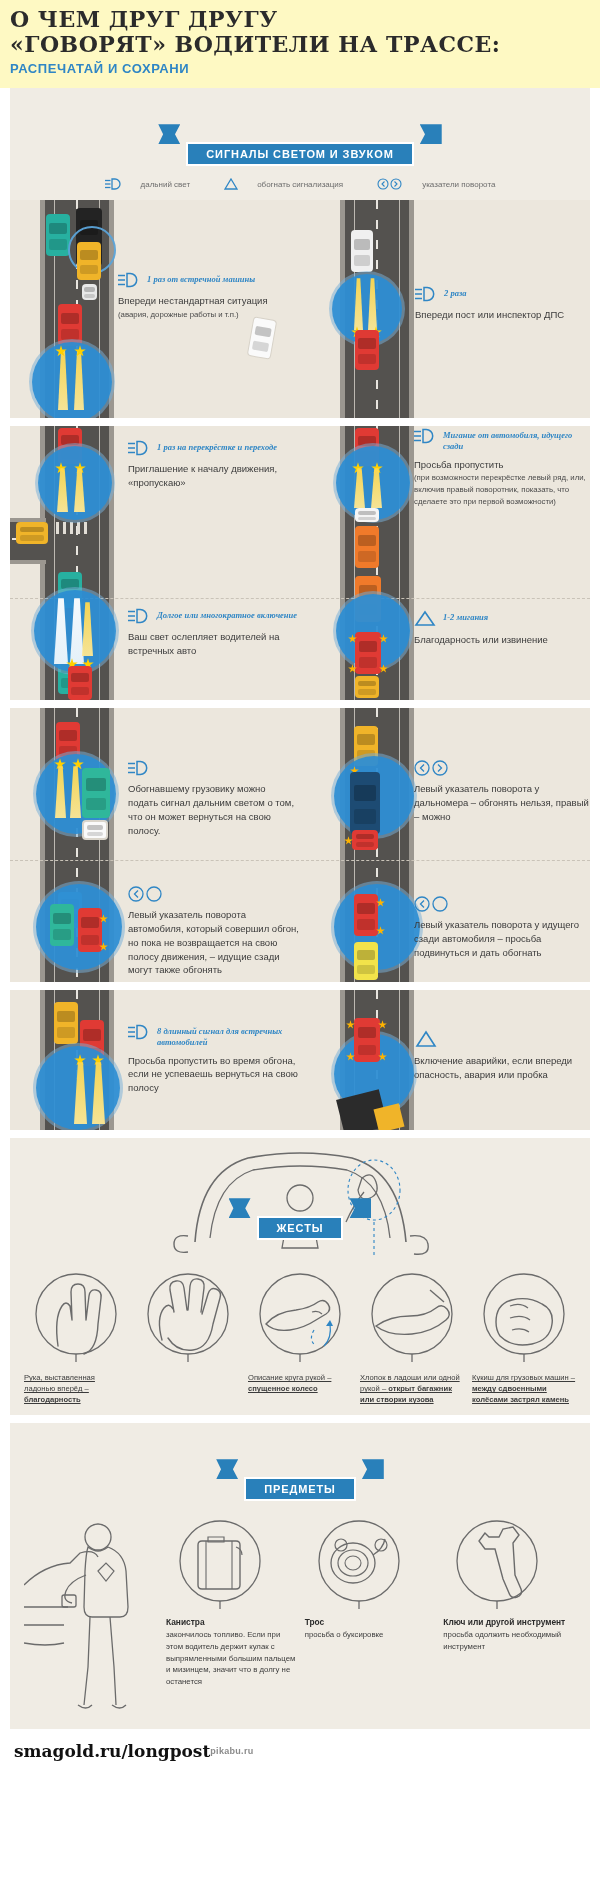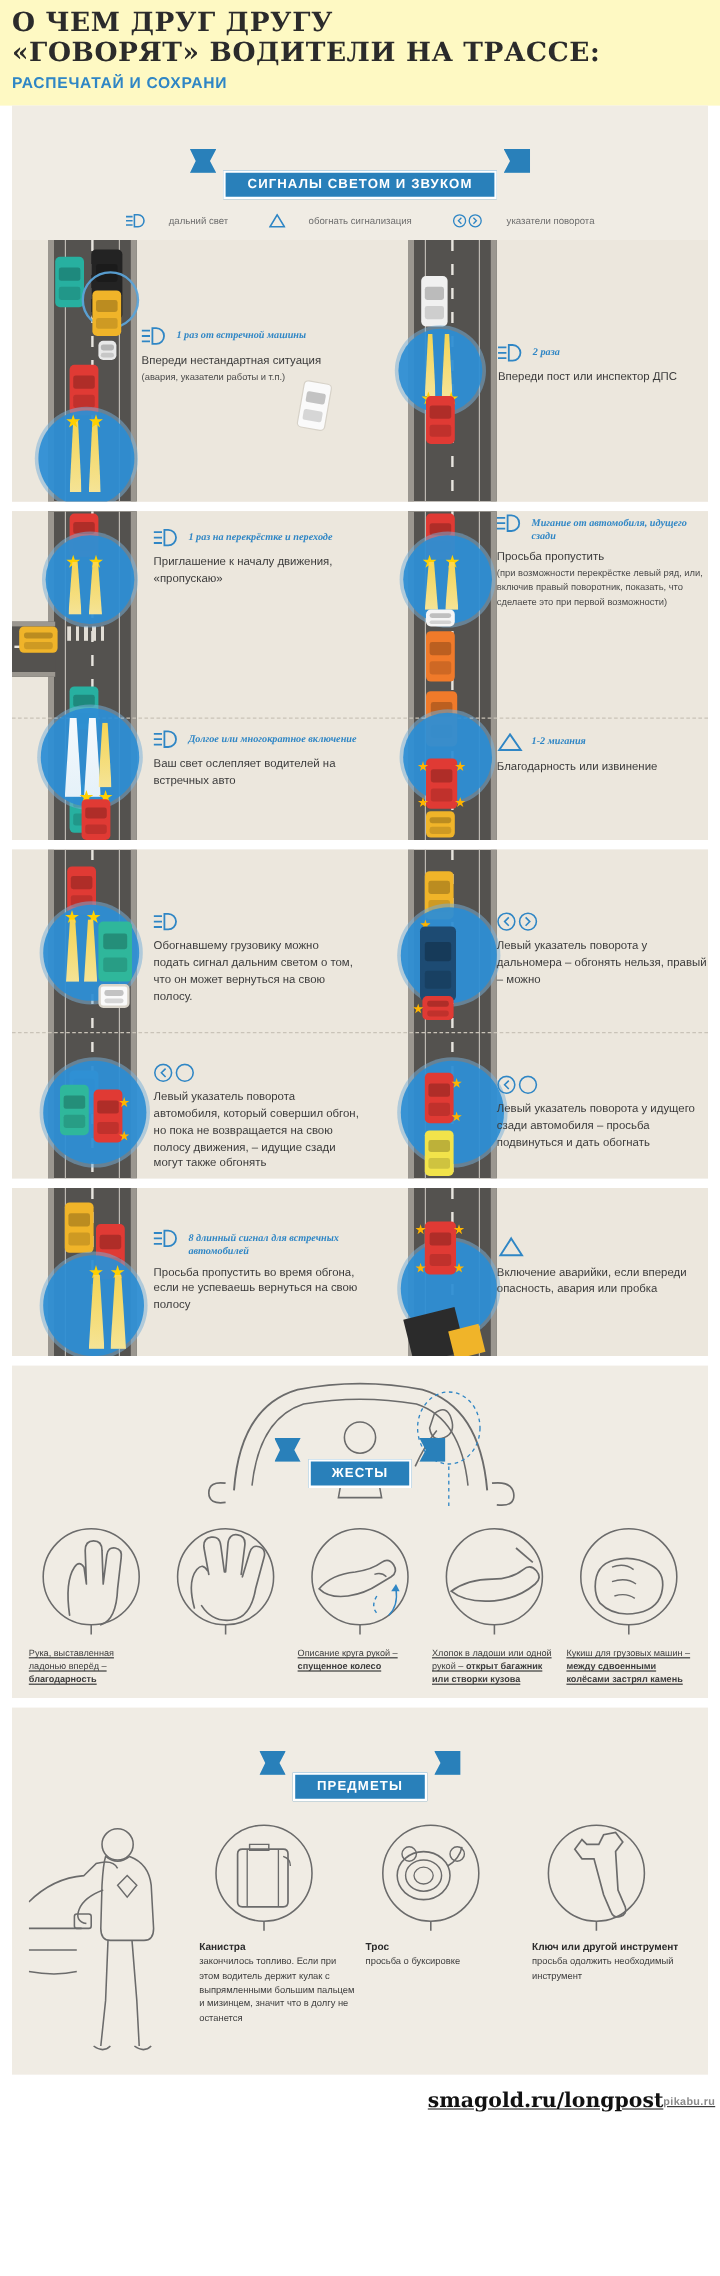--- a/index.html
+++ b/index.html
@@ -147,22 +147,22 @@
   .obj-section { background:#f0ece4; margin: 0 10px 0; padding-bottom: 14px; }
   .obj-row { display:flex; padding: 6px 14px 0; gap: 6px; align-items:flex-start; }
   .obj-person { width: 136px; height: 200px; flex: none; }
   .obj-item { width: 140px; }
   .obj-circle { width: 96px; height: 96px; margin: 0 0 6px 6px; }
   .obj-title { font-size: 8.4px; font-weight: bold; color:#2b2b2b; margin-bottom: 2px; }
   .obj-cap { font-size: 7.8px; line-height: 1.5; color:#3c3c3c; }
 
   
   .footer {
-    height: 44px; display:flex; align-items:center; justify-content:flex-end;
-    padding: 0 4px; background:#fff;text-decoration:underline;
+    height: 44px; display:flex; align-items:center; justify-content:flex-start;
+    padding: 0 14px; background:#fff;
   }
   .footer .url {
     font-family: "DejaVu Serif", serif; font-weight: bold;
     font-size: 17px; color:#111;
   }
   .footer .brand { font-size: 9px; font-weight:bold; color:#8b8b8b; letter-spacing:.3px; }
 </style>
 </head>
 <body>
 
@@ -257,21 +257,21 @@
             <svg width="22" height="16" viewBox="0 0 22 16">
               <path d="M9 1.5 h3.2 a6.5 6.5 0 0 1 0 13 H9 z" fill="none" stroke="#2f86c5" stroke-width="1.5"></path>
               <line x1="0" y1="3.5" x2="7" y2="3.5" stroke="#2f86c5" stroke-width="1.5"></line>
               <line x1="0" y1="8" x2="7" y2="8" stroke="#2f86c5" stroke-width="1.5"></line>
               <line x1="0" y1="12.5" x2="7" y2="12.5" stroke="#2f86c5" stroke-width="1.5"></line>
             </svg>
           </span>
           <span class="cap-txt">1 раз от встречной машины</span>
         </div>
         <div class="body lead">Впереди нестандартная ситуация</div>
-        <div class="body small">(авария, указатели работы и т.п.)</div>
+        <div class="body small">(авария, дорожные работы и т.п.)</div>
       </div>
 
       <div class="callout" style="left:405px;top:86px;width:180px">
         <div class="cap">
           <span class="ic">
             <svg width="22" height="16" viewBox="0 0 22 16">
               <path d="M9 1.5 h3.2 a6.5 6.5 0 0 1 0 13 H9 z" fill="none" stroke="#2f86c5" stroke-width="1.5"></path>
               <line x1="0" y1="3.5" x2="7" y2="3.5" stroke="#2f86c5" stroke-width="1.5"></line>
               <line x1="0" y1="8" x2="7" y2="8" stroke="#2f86c5" stroke-width="1.5"></line>
               <line x1="0" y1="12.5" x2="7" y2="12.5" stroke="#2f86c5" stroke-width="1.5"></line>

